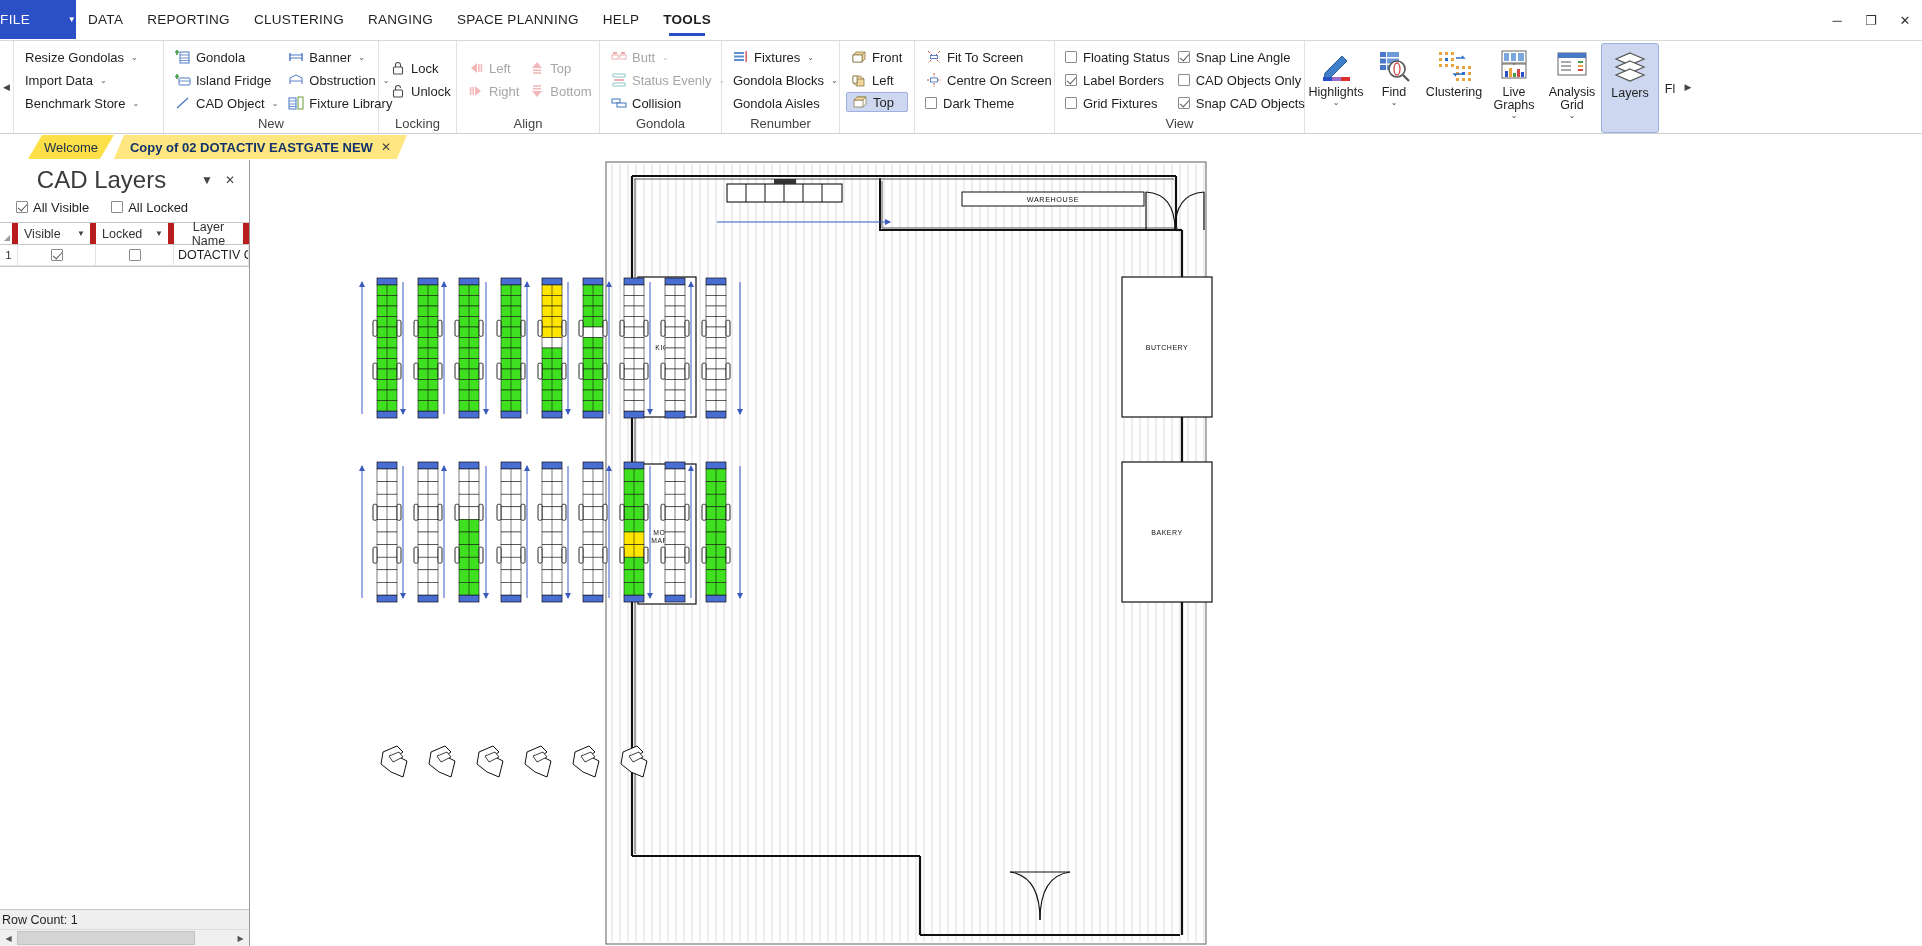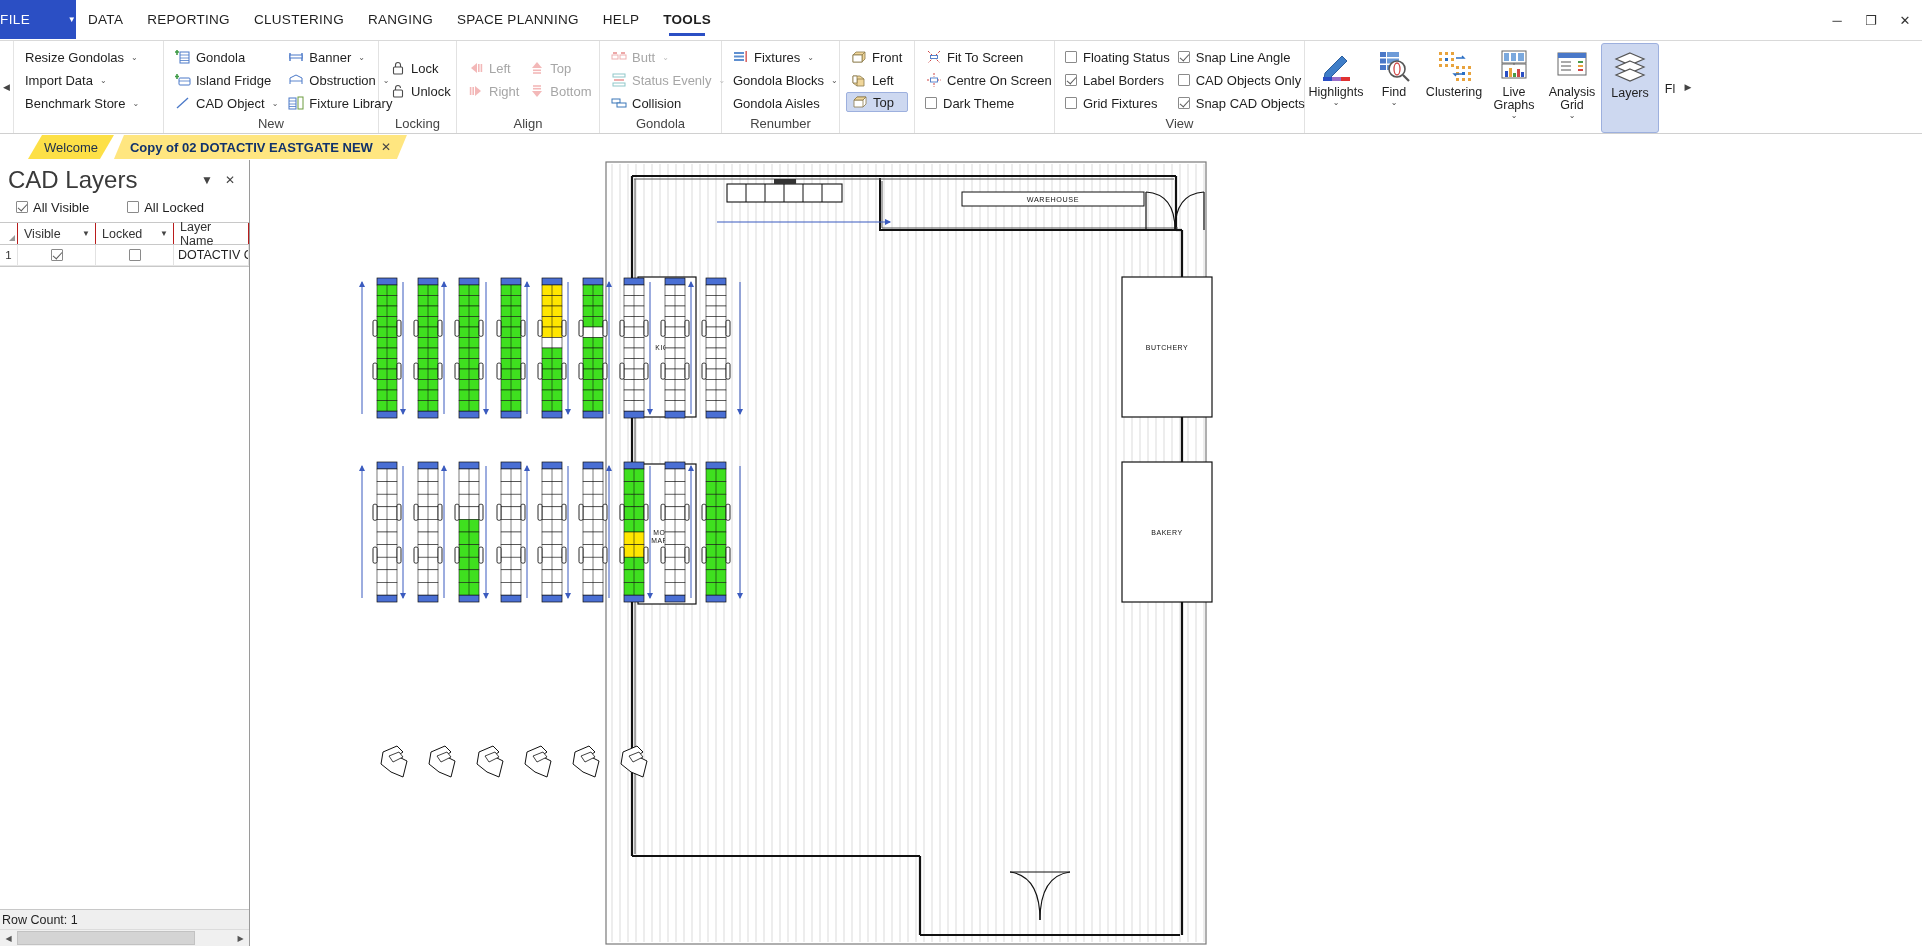--- a/index.html
+++ b/index.html
@@ -202,40 +202,41 @@
 
   
   .panel {
     width: 250px;
     flex: 0 0 250px;
     border-right: 1px solid #9a9a9a;
     display: flex;
     flex-direction: column;
     background: #ffffff;
     position: relative;
+    text-align: center;
   }
   .panel-header {
     display: flex;
     align-items: center;
     padding: 6px 8px 2px 8px;
   }
   .panel-title {
     font-size: 24px;
     color: #3a3a3a;
     flex: 1;
     font-weight: normal;
   }
   .panel-tool {
     font-size: 12px;
     color: #444;
     padding: 0 6px;
   }
   .panel-checks {
     display: flex;
-    gap: 38px;
+    gap: 22px;
     padding: 2px 0 6px 16px;
     font-size: 12.5px;
   }
   .panel-checks .cbitem { height: 18px; padding: 0; gap: 5px; }
   .panel-checks .cbox { width: 12px; height: 12px; }
 
   .grid {
     border-top: 1px solid #c8c8c8;
     border-bottom: 1px solid #c8c8c8;
   }
@@ -243,21 +244,21 @@
     display: flex;
     height: 22px;
     align-items: stretch;
     background: #ffffff;
     border-bottom: 1px solid #c8c8c8;
     font-size: 12.5px;
     color: #333;
   }
   .gh {
     display: flex; align-items: center;
-    border-right: 1px solid #b91c1c;
+    border-right: 6px solid #b91c1c;
     padding: 0 6px;
     position: relative;
   }
   .gh .filt { position: absolute; right: 5px; font-size: 8px; color: #444; }
   .gh-corner { width: 18px; flex: 0 0 18px; justify-content: flex-end; padding: 0 2px; }
   .gh-corner .tri {
     width: 0; height: 0;
     border-left: 6px solid transparent;
     border-bottom: 6px solid #9a9a9a;
     align-self: flex-end;

